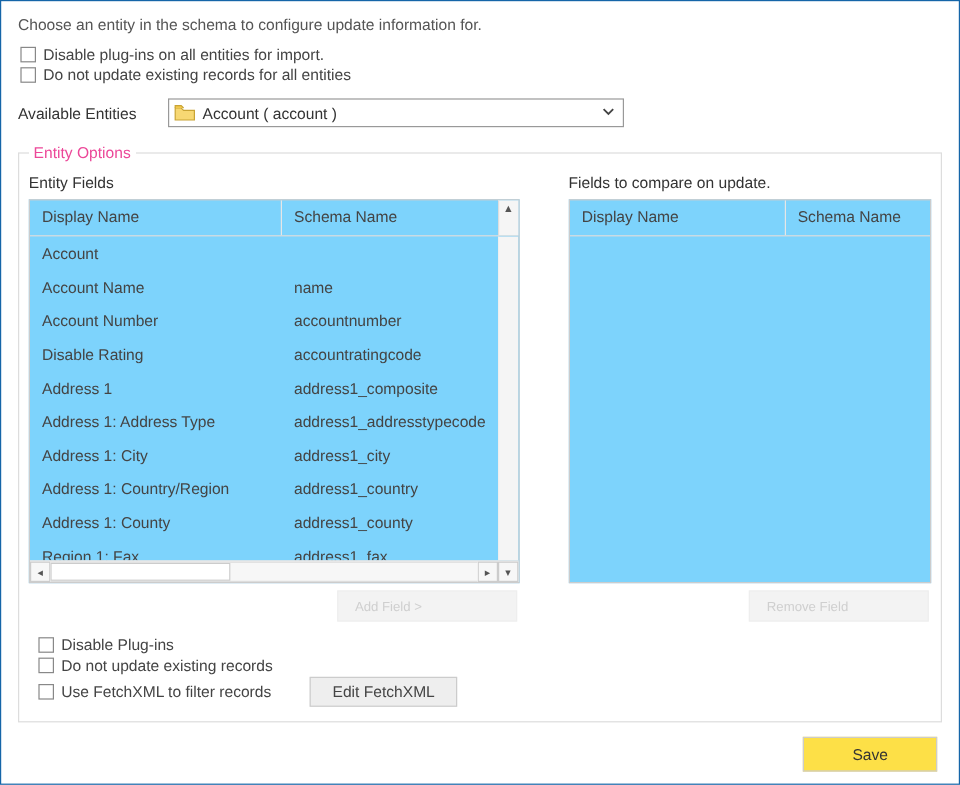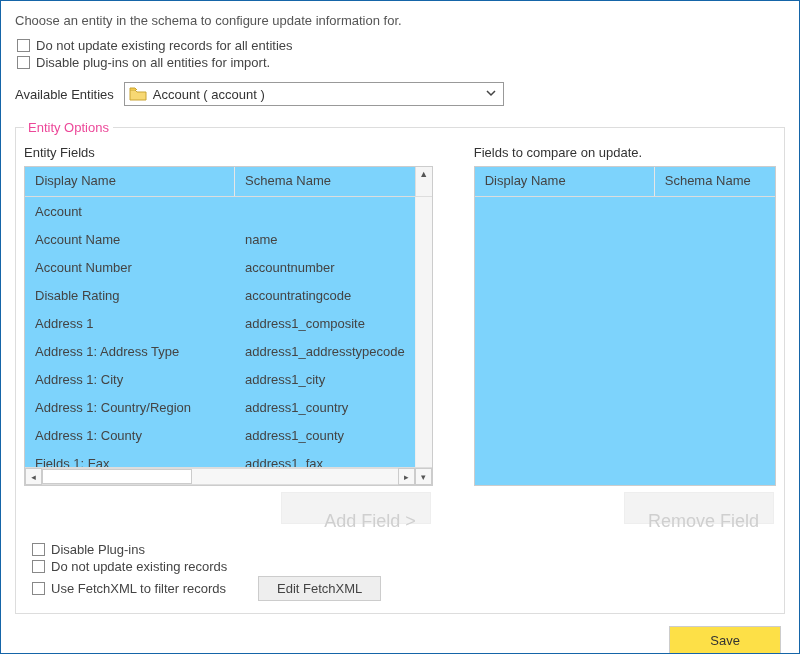--- a/index.html
+++ b/index.html
@@ -19,21 +19,21 @@
     .checkbox-row input[type="checkbox"] {
       appearance: none;
       width: 13px; height: 13px;
       border: 1px solid #888;
       background: #fff;
       cursor: pointer;
     }
     .checkbox-row label { font-size: 13px; color: #444; cursor: pointer; }
     .topchecks { margin-left: 2px; margin-bottom: 12px; }
 
-    .entity-row { display: flex; align-items: center; gap: 4px; margin-bottom: 14px; text-align: right; }
+    .entity-row { display: flex; align-items: center; gap: 20px; margin-bottom: 14px; text-align: right; }
     .entity-row-label { font-size: 13px; color: #333; margin-right: 6px; }
     .entity-select {
       flex: 0 0 380px;
       height: 24px;
       border: 1px solid #999;
       background: #fff;
       display: flex;
       align-items: center;
       padding: 0 4px;
       cursor: pointer;
@@ -159,26 +159,26 @@
       color:#555; font-size:9px; cursor:pointer;
       background:#f7f7f7;
     }
 
     .btn-row { text-align: right; padding: 6px 2px 0 2px; }
     .btn-disabled {
       display:inline-block;
       min-width:150px;
       height:26px;
       line-height:26px;
-      text-align:right;
+      text-align:left;
       background:#f3f3f3;
       color:#cfcfcf;
       border:1px solid #eee;
-      font-size:18px;
-      padding: 15px 14px;
+      font-size:11px;
+      padding: 0 14px;
     }
 
     .lower-options { margin-top: 12px; margin-left: 8px; }
     .fetch-row { display:flex; align-items:center; gap: 32px; margin-top:2px; }
     .fetch-btn {
       background:#eee;
       border:1px solid #ccc;
       padding: 4px 18px;
       font-size:13px;
       color:#444;
@@ -196,25 +196,25 @@
     }
   </style>
 </head>
 <body>
 
 <div class="instruction">Choose an entity in the schema to configure update information for.</div>
 
 <div class="topchecks">
   <div class="checkbox-row">
     <input type="checkbox" style="">
-    <label>Do not update existing records for all entities</label>
+    <label>Disable plug-ins on all entities for import.</label>
   </div>
   <div class="checkbox-row">
     <input type="checkbox" style="">
-    <label>Disable plug-ins on all entities for import.</label>
+    <label>Do not update existing records for all entities</label>
   </div>
 </div>
 
 <div class="entity-row">
   <span class="entity-row-label">Available Entities</span>
   <div class="entity-select">
     <span class="folder-icon">
       <svg width="18" height="14" viewBox="0 0 18 14">
         <path d="M1 3 L6 3 L8 5 L17 5 L17 13 L1 13 Z" fill="#f7d873" stroke="#c9a434"></path>
         <path d="M1 3 L1 1 L6 1 L8 3" fill="#f2c94c" stroke="#c9a434"></path>
@@ -274,21 +274,21 @@
             </div>
             <div class="tr">
               <div class="td">Address 1: Country/Region</div>
               <div class="td">address1_country</div>
             </div>
             <div class="tr">
               <div class="td">Address 1: County</div>
               <div class="td">address1_county</div>
             </div>
             <div class="tr">
-              <div class="td">Fields 1: Fax</div>
+              <div class="td">Region 1: Fax</div>
               <div class="td">address1_fax</div>
             </div>
             <div class="body-vscroll"></div>
         </div>
         <div class="table-footer">
           <div class="hscroll-arrow">◂</div>
           <div class="hscroll-track">
             <div class="hscroll-thumb"></div>
           </div>
           <div class="hscroll-arrow">▸</div>

